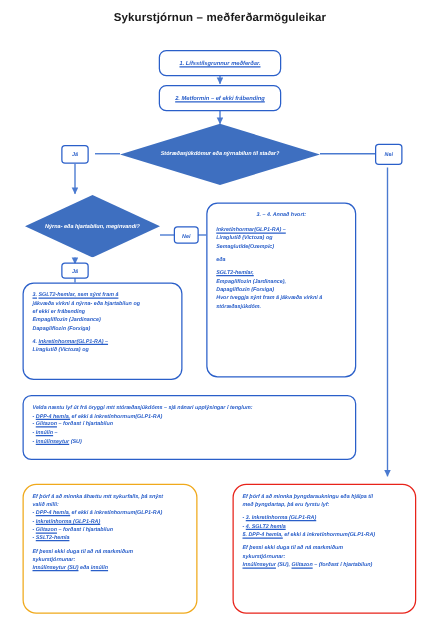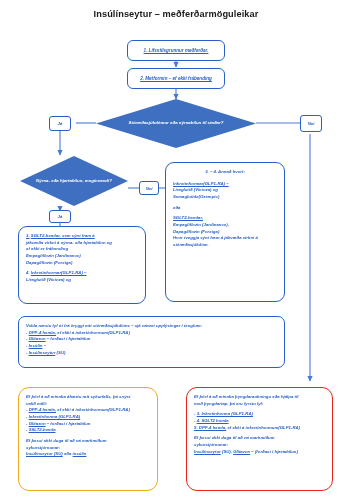--- a/index.html
+++ b/index.html
@@ -69,21 +69,21 @@
   .card .hdr{text-align:center;margin-bottom:5px;}
   .card .u{text-decoration:underline;}
   .card .ln{display:block;white-space:normal;}
   .card .gap{display:block;height:4px;}
 </style>
 </head>
 <body>
 
 <div class="canvas">
 
-  <div class="title">Insúlínseytur – meðferðarmöguleikar</div>
+  <div class="title">Sykurstjórnun – meðferðarmöguleikar</div>
 
   <svg class="wires" viewBox="0 0 352 500">
     <defs>
       <marker id="ah" markerWidth="6" markerHeight="6" refX="4.6" refY="2.4" orient="auto">
         <path d="M0,0 L5,2.4 L0,4.8 z" fill="#4a7ad0"></path>
       </marker>
     </defs>
 
     <line x1="176" y1="60" x2="176" y2="67" stroke="#4a7ad0" stroke-width="1.1" marker-end="url(#ah)"></line>
 

